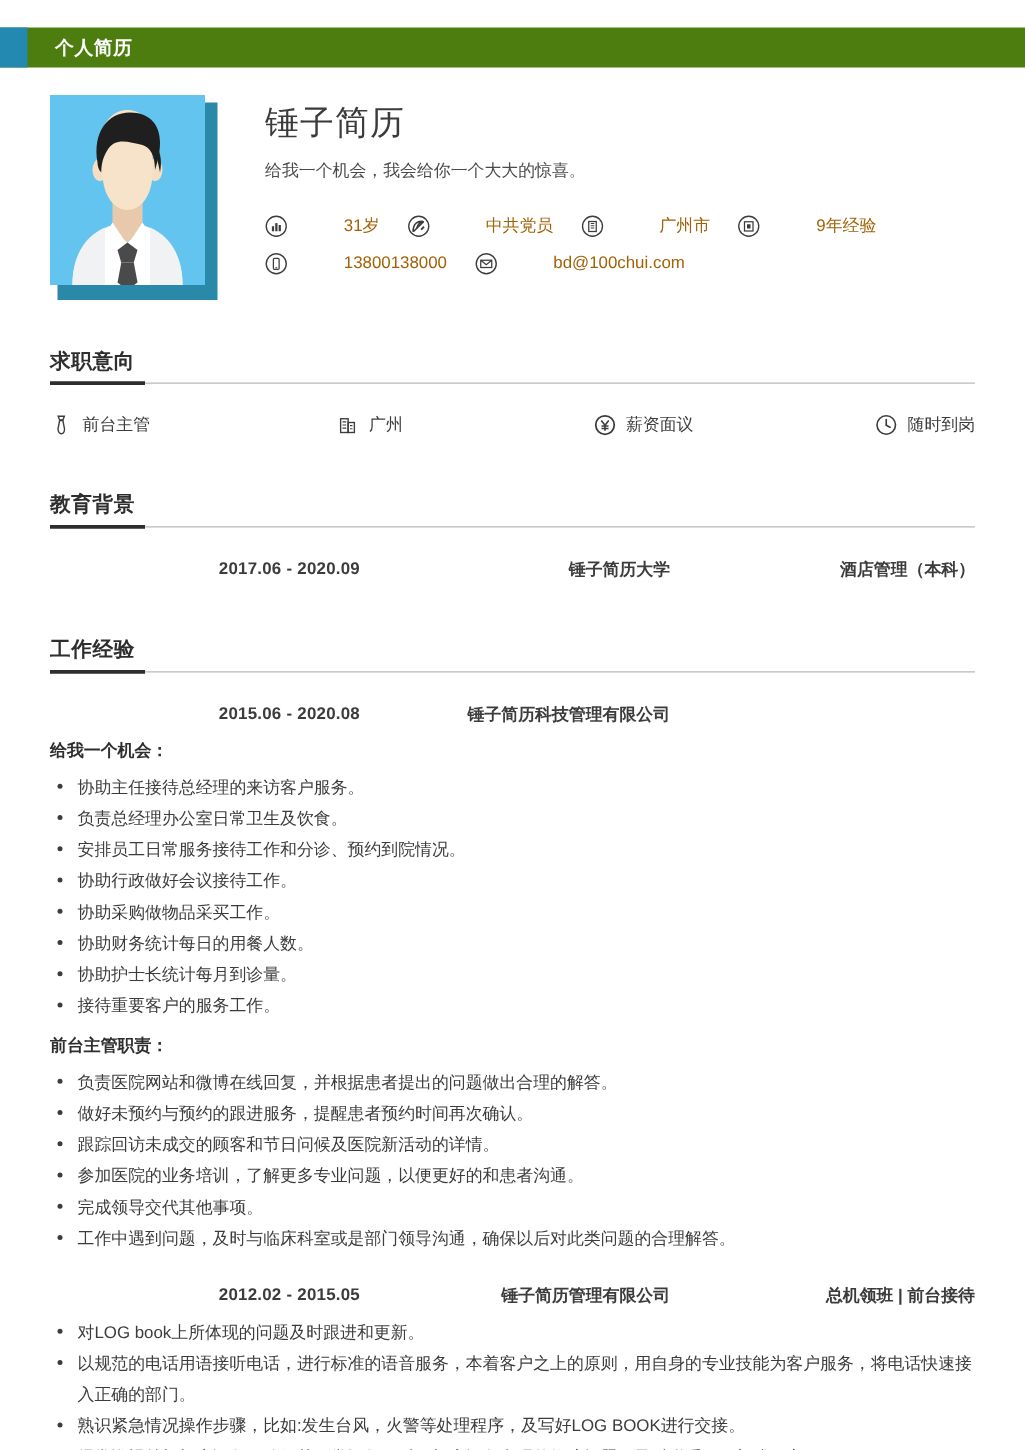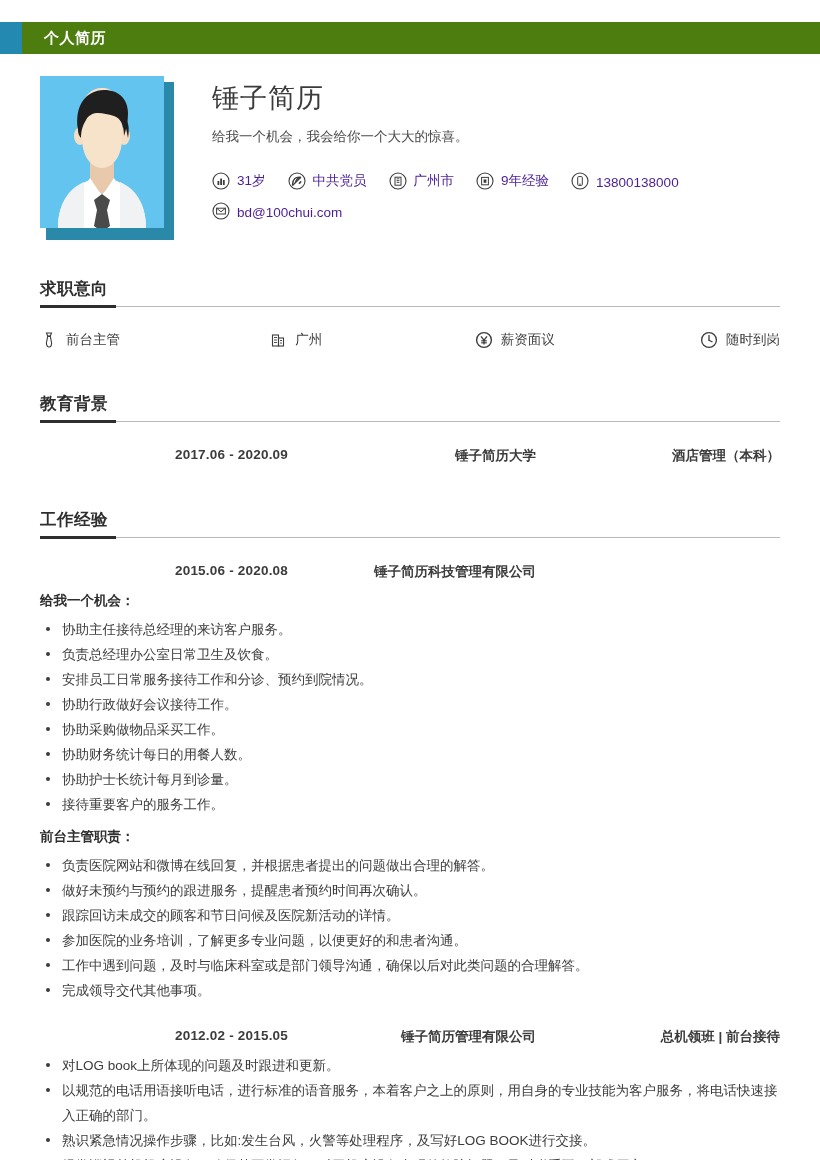--- a/index.html
+++ b/index.html
@@ -91,26 +91,27 @@
   }
   .meta {
     margin-top: 26px;
     display: flex;
     flex-wrap: wrap;
     align-items: center;
     max-width: 600px;
   }
   .meta-item {
     display: flex;
-    align-items: flex-end;
+    align-items: flex-start;
     margin-right: 22px;
     margin-bottom: 12px;
     font-size: 13.5px;
-    color: #4c1d95;
+    color: #a16207;
     white-space: nowrap;
+    gap: 38px;
   }
   .meta-item .ic { margin-right: 7px; }
 
   .ic {
     display: inline-flex;
     align-items: center;
     justify-content: center;
     width: 18px;
     height: 18px;
     flex: 0 0 auto;
@@ -423,22 +424,22 @@
     <li>协助护士长统计每月到诊量。</li>
     <li>接待重要客户的服务工作。</li>
   </ul>
 
   <div class="sub-head">前台主管职责：</div>
   <ul class="bullets">
     <li>负责医院网站和微博在线回复，并根据患者提出的问题做出合理的解答。</li>
     <li>做好未预约与预约的跟进服务，提醒患者预约时间再次确认。</li>
     <li>跟踪回访未成交的顾客和节日问候及医院新活动的详情。</li>
     <li>参加医院的业务培训，了解更多专业问题，以便更好的和患者沟通。</li>
+    <li>完成领导交代其他事项。</li>
     <li>工作中遇到问题，及时与临床科室或是部门领导沟通，确保以后对此类问题的合理解答。</li>
-    <li>完成领导交代其他事项。</li>
   </ul>
 
   <div class="entry-row">
     <div class="entry-date">2012.02 - 2015.05</div>
     <div class="entry-org">锤子简历管理有限公司</div>
     <div class="entry-role">总机领班 | 前台接待</div>
   </div>
 
   <ul class="bullets gap-block">
     <li>对LOG book上所体现的问题及时跟进和更新。</li>

